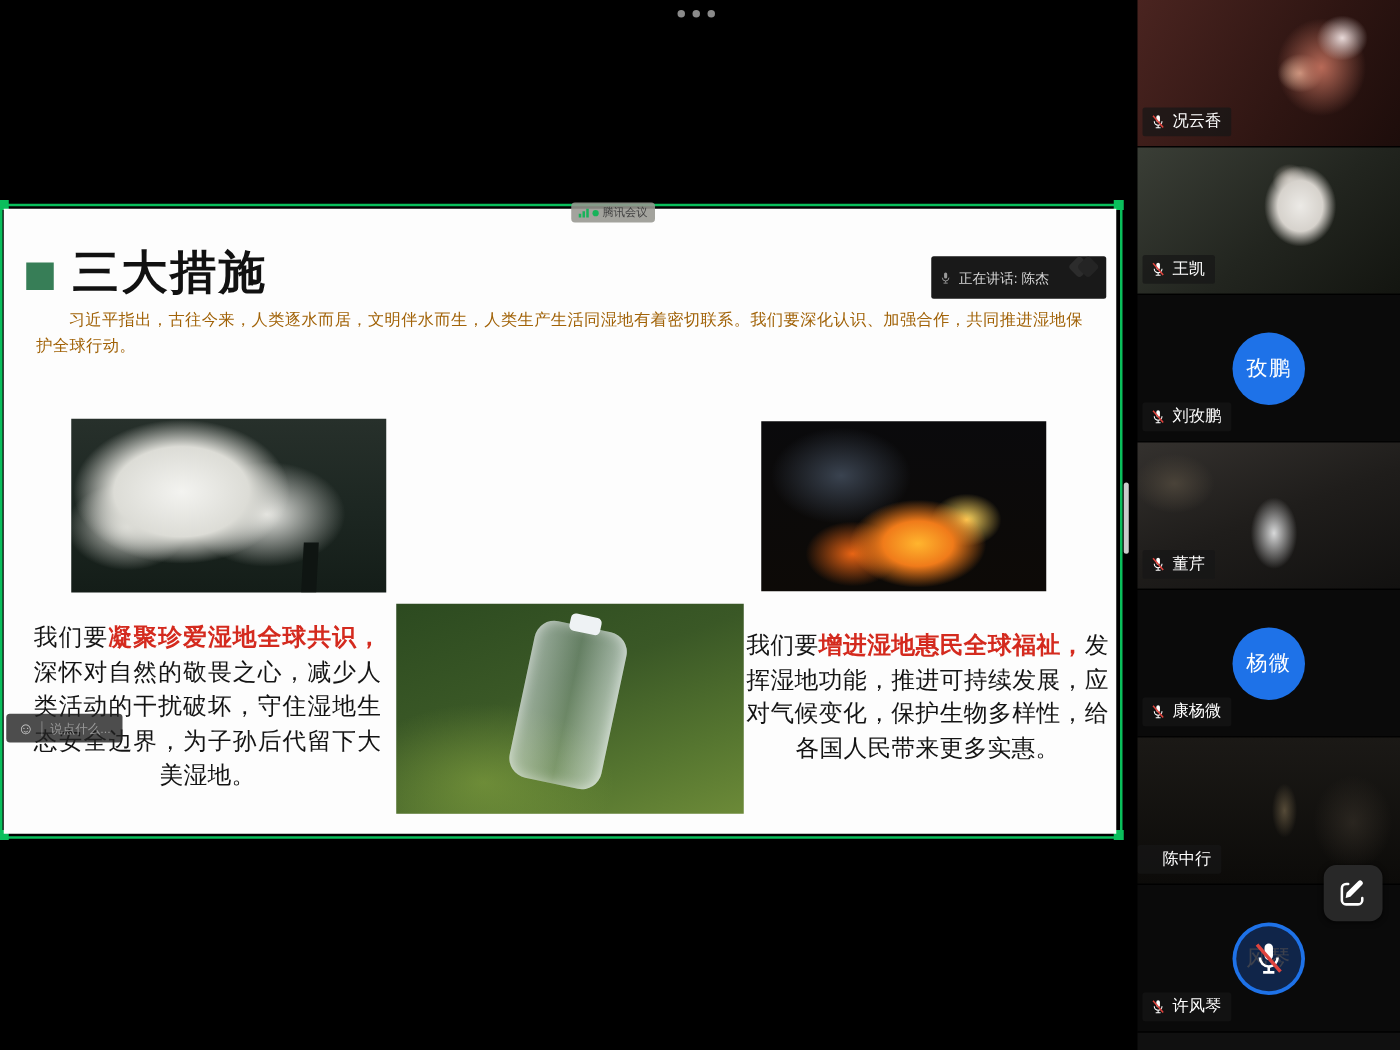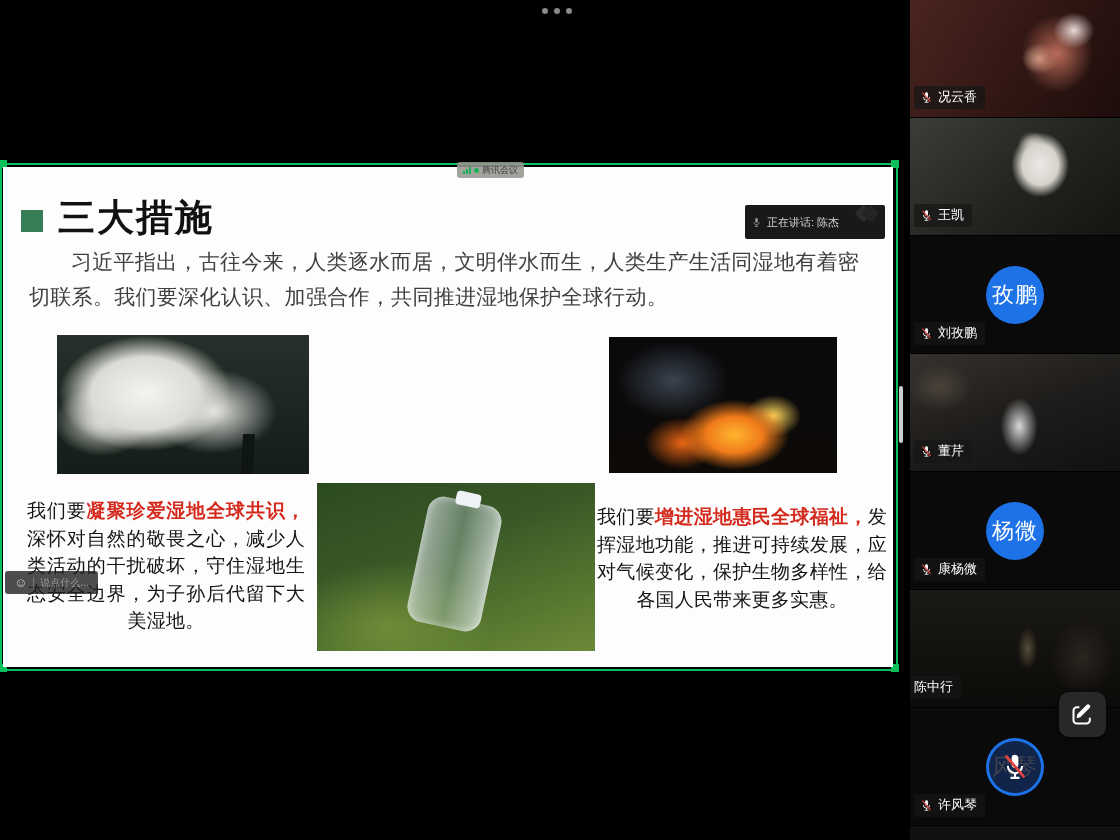--- a/index.html
+++ b/index.html
@@ -19,21 +19,21 @@
 
   .slide{position:absolute;left:3px;top:167px;width:890px;height:500px;background:#fdfdfd;
          font-family:"Liberation Serif","DejaVu Serif",serif;color:#1a1a1a;}
 
   .title-row{position:absolute;left:18px;top:26px;display:flex;align-items:center;}
   .bullet{width:22px;height:22px;background:#377e57;margin-right:15px;margin-top:6px;}
   .slide-title{margin:0;font-family:Liberation Mono, monospace;
                font-size:37px;font-weight:700;letter-spacing:2px;color:#111;}
 
   .intro{position:absolute;left:26px;top:78px;width:848px;margin:0;
-         font-size:21px;line-height:1.65;letter-spacing:.3px;text-indent:2em;color:#404040;}
+         font-size:13px;line-height:1.65;letter-spacing:.3px;text-indent:2em;color:#a16207;}
 
   .block{position:absolute;font-size:19px;line-height:1.45;letter-spacing:.2px;
          text-align:justify;text-align-last:center;color:#141414;}
   .block .red{color:#d42a1e;font-weight:700;}
   .b1{left:316px;top:176px;width:286px;}
   .b2{left:24px;top:330px;width:278px;}
   .b3{left:594px;top:336px;width:290px;}
 
   .img{position:absolute;overflow:hidden;}
   .img1{left:54px;top:168px;width:252px;height:139px;
@@ -108,29 +108,29 @@
       radial-gradient(46px 34px at 14% 28%, #4a4339 0%, rgba(60,54,46,0) 70%),
       linear-gradient(160deg,#34312e 0%,#1f1d1b 50%,#121110 100%);}
   .t6{background:
       radial-gradient(14px 30px at 56% 50%, rgba(150,130,95,.5) 0%, rgba(90,78,57,0) 72%),
       radial-gradient(44px 52px at 82% 58%, rgba(70,62,52,.45) 0%, rgba(40,36,30,0) 72%),
       linear-gradient(#1b1916,#0c0b09);}
   .tile-partial{width:210px;height:14px;background:#101010;}
 
   .avatar{position:absolute;left:50%;top:50%;transform:translate(-50%,-50%);
           width:58px;height:58px;border-radius:50%;background:#1e72e8;color:#fff;
-          display:flex;align-items:center;justify-content:center;font-size:22px;letter-spacing:1px;}
+          display:flex;align-items:center;justify-content:center;font-size:17px;letter-spacing:1px;}
   .mic-overlay{position:absolute;left:50%;top:50%;transform:translate(-50%,-50%);
                width:52px;height:52px;border-radius:50%;background:rgba(12,18,32,.8);
                display:flex;align-items:center;justify-content:center;}
 
   .name-badge{position:absolute;left:4px;bottom:8px;display:flex;align-items:center;gap:5px;
               background:rgba(22,22,22,.72);color:#fff;font-size:13px;
               padding:2px 8px 3px 6px;border-radius:2px;white-space:nowrap;}
-  .name-badge.no-mic{left:0;padding-left:4px;}
+  .name-badge.no-mic{left:0;padding-left:20px;}
   .mic13{flex:0 0 auto;}
 
   
   .pen-btn{position:absolute;left:1059px;top:692px;width:47px;height:45px;border-radius:10px;
            background:rgba(42,42,42,.95);display:flex;align-items:center;justify-content:center;
            cursor:pointer;box-shadow:0 1px 4px rgba(0,0,0,.6);}
 </style>
 </head>
 <body>
 

